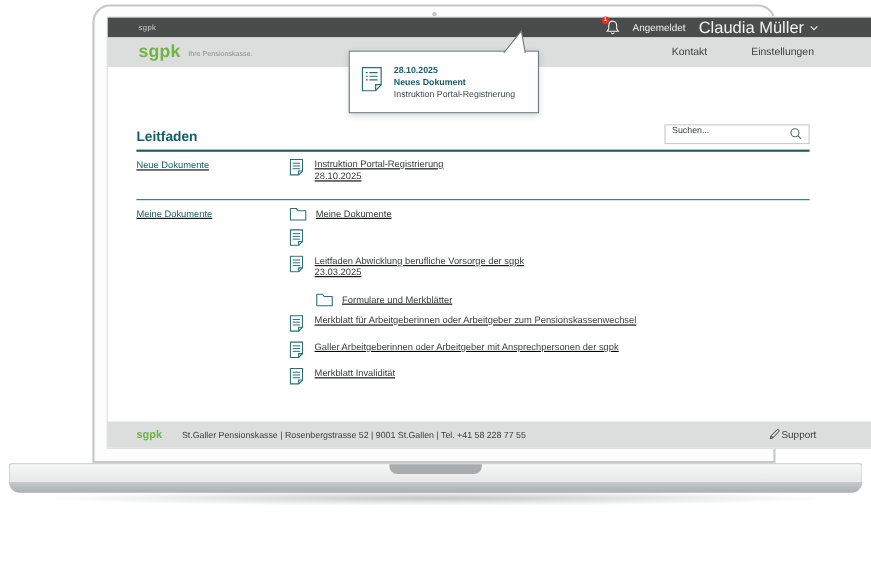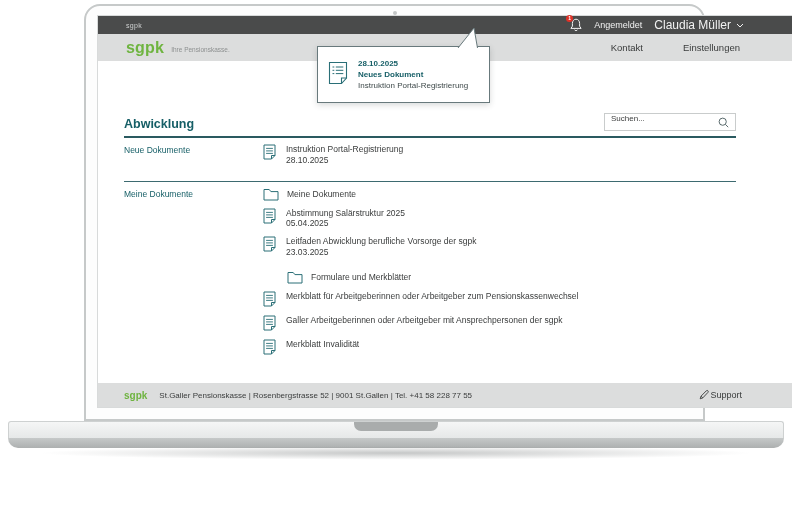--- a/index.html
+++ b/index.html
@@ -29,21 +29,21 @@
   
   .topbar { height:18px; background:#4a4b4b; display:flex; align-items:center;
     padding:0 48px 0 28px; flex:0 0 auto; }
   .topbar-brand { color:#cfd1d1; font-size:7px; letter-spacing:.3px; }
   .topbar-right { margin-left:auto; display:flex; align-items:center; }
   .bell-wrap { position:relative; width:14px; height:14px; cursor:pointer; }
   .badge { position:absolute; top:-3px; left:-3px; min-width:7px; height:7px;
     background:#e03127; color:#fff; font-size:5px; line-height:7px; text-align:center;
     border-radius:50%; font-weight:bold; }
   .status-label { color:#f2f2f2; font-size:9px; margin-left:11px; }
-  .user-name { color:#f2f2f2; font-size:12px; margin-left:12px; cursor:pointer; }
+  .user-name { color:#f2f2f2; font-size:15px; margin-left:12px; cursor:pointer; }
   .chev { margin-left:5px; cursor:pointer; display:flex; align-items:center; }
 
   
   .header { height:27px; background:#dcdddd; display:flex; align-items:center;
     padding:0 52px 0 28px; flex:0 0 auto; }
   .logo { color:#6fb440; font-size:16px; font-weight:bold; letter-spacing:.2px; }
   .tagline { color:#8d9090; font-size:6.5px; margin-left:7px; margin-top:4px; }
   .nav { margin-left:auto; display:flex; gap:40px; }
   .nav a { color:#3a3c3c; font-size:9.5px; text-decoration:none; cursor:pointer; }
 
@@ -60,36 +60,36 @@
   .main { flex:1 1 auto; background:#fff; padding:52px 56px 0 26px; position:relative; }
   .title-row { display:flex; align-items:flex-end; justify-content:space-between; }
   .page-title { font-size:12.5px; font-weight:bold; color:#155e66; }
   .search { width:132px; height:18px; border:1px solid #c9cccc; background:#fff;
     display:flex; align-items:flex-start; padding:0 6px; }
   .search input { border:none; outline:none; flex:1; font-size:8px; color:#3a3c3c;
     font-family:"Liberation Sans", sans-serif; background:transparent; min-width:0; }
   .search input::placeholder { color:#3a3c3c; opacity:1; }
   .title-rule { height:2px; background:#2a5a60; margin-top:5px; }
   .section-rule { height:1px; background:#3d6a70; margin:8px 0 0; }
-  .section-row { display:flex; }
+  .section-row { display:flex;text-decoration:underline; }
   .section-label { width:139px; flex:0 0 139px; font-size:8.5px; color:#155e66; padding-top:7px; }
   .section-items { flex:1; padding-top:6px; }
   .doc-row { display:flex; align-items:flex-start; margin-bottom:8px; cursor:pointer; }
   .folder-row { align-items:center; margin-bottom:7px; }
   .gap-before { margin-top:14px;padding-left:24px; }
   .doc-icon { flex:0 0 auto; margin-right:10px; display:flex; }
   .folder-row .doc-icon { margin-right:8px; }
   .doc-title { font-size:8.5px; color:#3a3c3c; line-height:9.5px; padding-top:1px; }
   .doc-date { font-size:8.5px; color:#3a3c3c; line-height:10px; }
 
   
   .footer { flex:0 0 auto; height:24px; background:#dcdddd; display:flex; align-items:center;
     padding:0 50px 0 26px; margin-top:auto; }
   .footer-logo { color:#6fb440; font-size:10px; font-weight:bold; }
-  .footer-address { font-size:8px; color:#3a3c3c; margin-left:12px; }
+  .footer-address { font-size:8px; color:#3a3c3c; margin-left:18px; }
   .footer-support { margin-left:auto; display:flex; align-items:center; cursor:pointer; }
   .footer-support span { font-size:9px; color:#3a3c3c; }
 </style>
 </head>
 <body>
 
 <div class="stage">
 
   <div class="laptop">
     <div class="camera"></div>
@@ -141,21 +141,21 @@
         </span>
         <div class="popup-text">
           <div class="popup-date">28.10.2025</div>
           <div class="popup-title">Neues Dokument</div>
           <div class="popup-doc">Instruktion Portal-Registrierung</div>
         </div>
       </div>
 
       <div class="main">
         <div class="title-row">
-          <div class="page-title">Abwicklung</div>
+          <div class="page-title">Leitfaden</div>
           <div class="search">
             <input type="text" placeholder="Suchen..." style="">
             <span>
               <svg width="11" height="11" viewBox="0 0 11 11" fill="none">
                 <circle cx="4.7" cy="4.7" r="3.6" stroke="#5a6b6d" stroke-width="1"></circle>
                 <path d="M7.4 7.4 L10.2 10.2" stroke="#5a6b6d" stroke-width="1"></path>
               </svg>
             </span>
           </div>
         </div>
@@ -195,24 +195,20 @@
                   </div>
                 </div>
                 <div class="doc-row">
                   <span class="doc-icon">
                     <svg width="13" height="16" viewBox="0 0 13 16" fill="none">
                       <path d="M1 1 H12 V11.5 L8.5 15 H1 Z" stroke="#2a6f77" stroke-width="1"></path>
                       <path d="M12 11.5 H8.5 V15" stroke="#2a6f77" stroke-width="1"></path>
                       <path d="M3.1 4.4 H9.9 M3.1 6.9 H9.9 M3.1 9.4 H9.9" stroke="#2a6f77" stroke-width="0.9"></path>
                     </svg>
                   </span>
-                  <div>
-                    <div class="doc-title">Abstimmung Salärstruktur 2025</div>
-                    <div class="doc-date">05.04.2025</div>
-                  </div>
                 </div>
                 <div class="doc-row">
                   <span class="doc-icon">
                     <svg width="13" height="16" viewBox="0 0 13 16" fill="none">
                       <path d="M1 1 H12 V11.5 L8.5 15 H1 Z" stroke="#2a6f77" stroke-width="1"></path>
                       <path d="M12 11.5 H8.5 V15" stroke="#2a6f77" stroke-width="1"></path>
                       <path d="M3.1 4.4 H9.9 M3.1 6.9 H9.9 M3.1 9.4 H9.9" stroke="#2a6f77" stroke-width="0.9"></path>
                     </svg>
                   </span>
                   <div>

